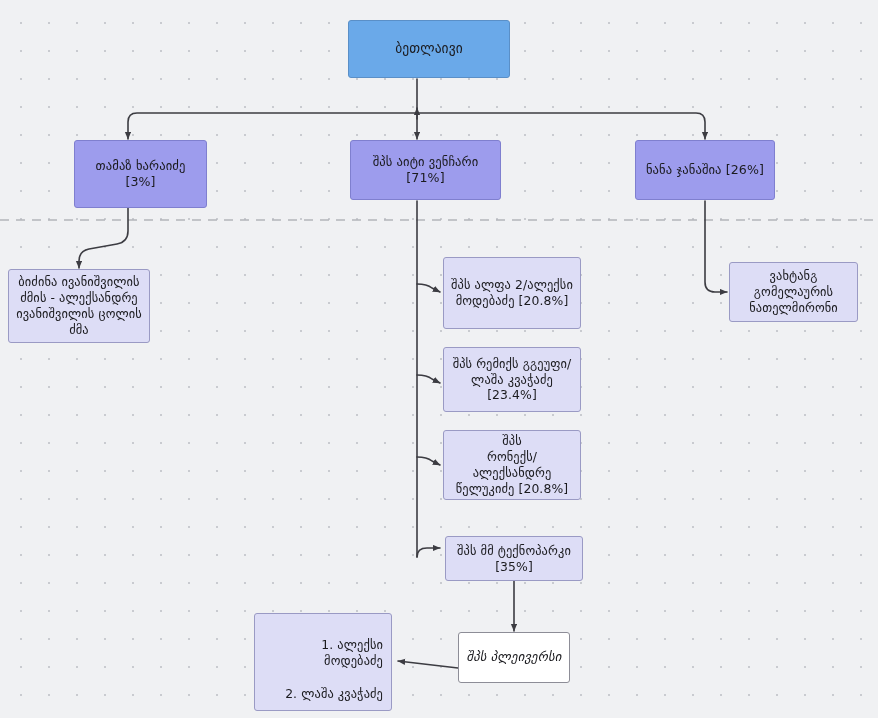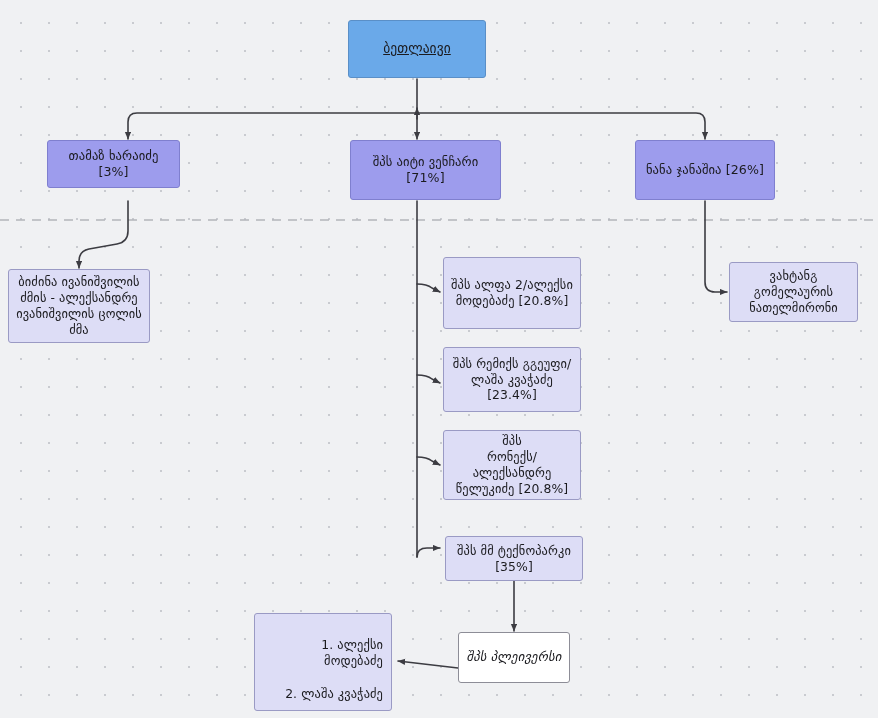--- a/index.html
+++ b/index.html
@@ -114,23 +114,23 @@
       <path d="M417,375 Q427,375 432,379 L440,383" marker-end="url(#arrow)"></path>
       <path d="M417,457 Q427,457 432,461 L440,465" marker-end="url(#arrow)"></path>
       <path d="M417,557 Q417,548 427,548 L440,548" marker-end="url(#arrow)"></path>
 
       <path d="M514,581 L514,631" marker-end="url(#arrow)"></path>
 
       <path d="M458,668 L398,661" marker-end="url(#arrow)"></path>
     </g>
   </svg>
 
-  <div class="node n-root" style="left:348px; top:20px; width:138px; height:58px;text-decoration:underline;">ბეთლაივი</div>
+  <div class="node n-root" style="left:348px; top:20px; width:162px; height:58px;">ბეთლაივი</div>
 
-  <div class="node n-primary" style="left:47px; top:140px; width:133px; height:48px;">თამაზ ხარაიძე [3%]</div>
+  <div class="node n-primary" style="left:74px; top:140px; width:133px; height:68px;">თამაზ ხარაიძე [3%]</div>
 
   <div class="node n-primary" style="left:350px; top:140px; width:151px; height:60px;">შპს აიტი ვენჩარი
 [71%]</div>
 
   <div class="node n-primary" style="left:635px; top:140px; width:140px; height:60px;">ნანა ჯანაშია [26%]</div>
 
   <div class="node n-soft" style="left:8px; top:269px; width:142px; height:74px;">ბიძინა ივანიშვილის ძმის - ალექსანდრე ივანიშვილის ცოლის ძმა</div>
 
   <div class="node n-soft" style="left:729px; top:262px; width:129px; height:60px;">ვახტანგ გომელაურის ნათელმირონი</div>
 

